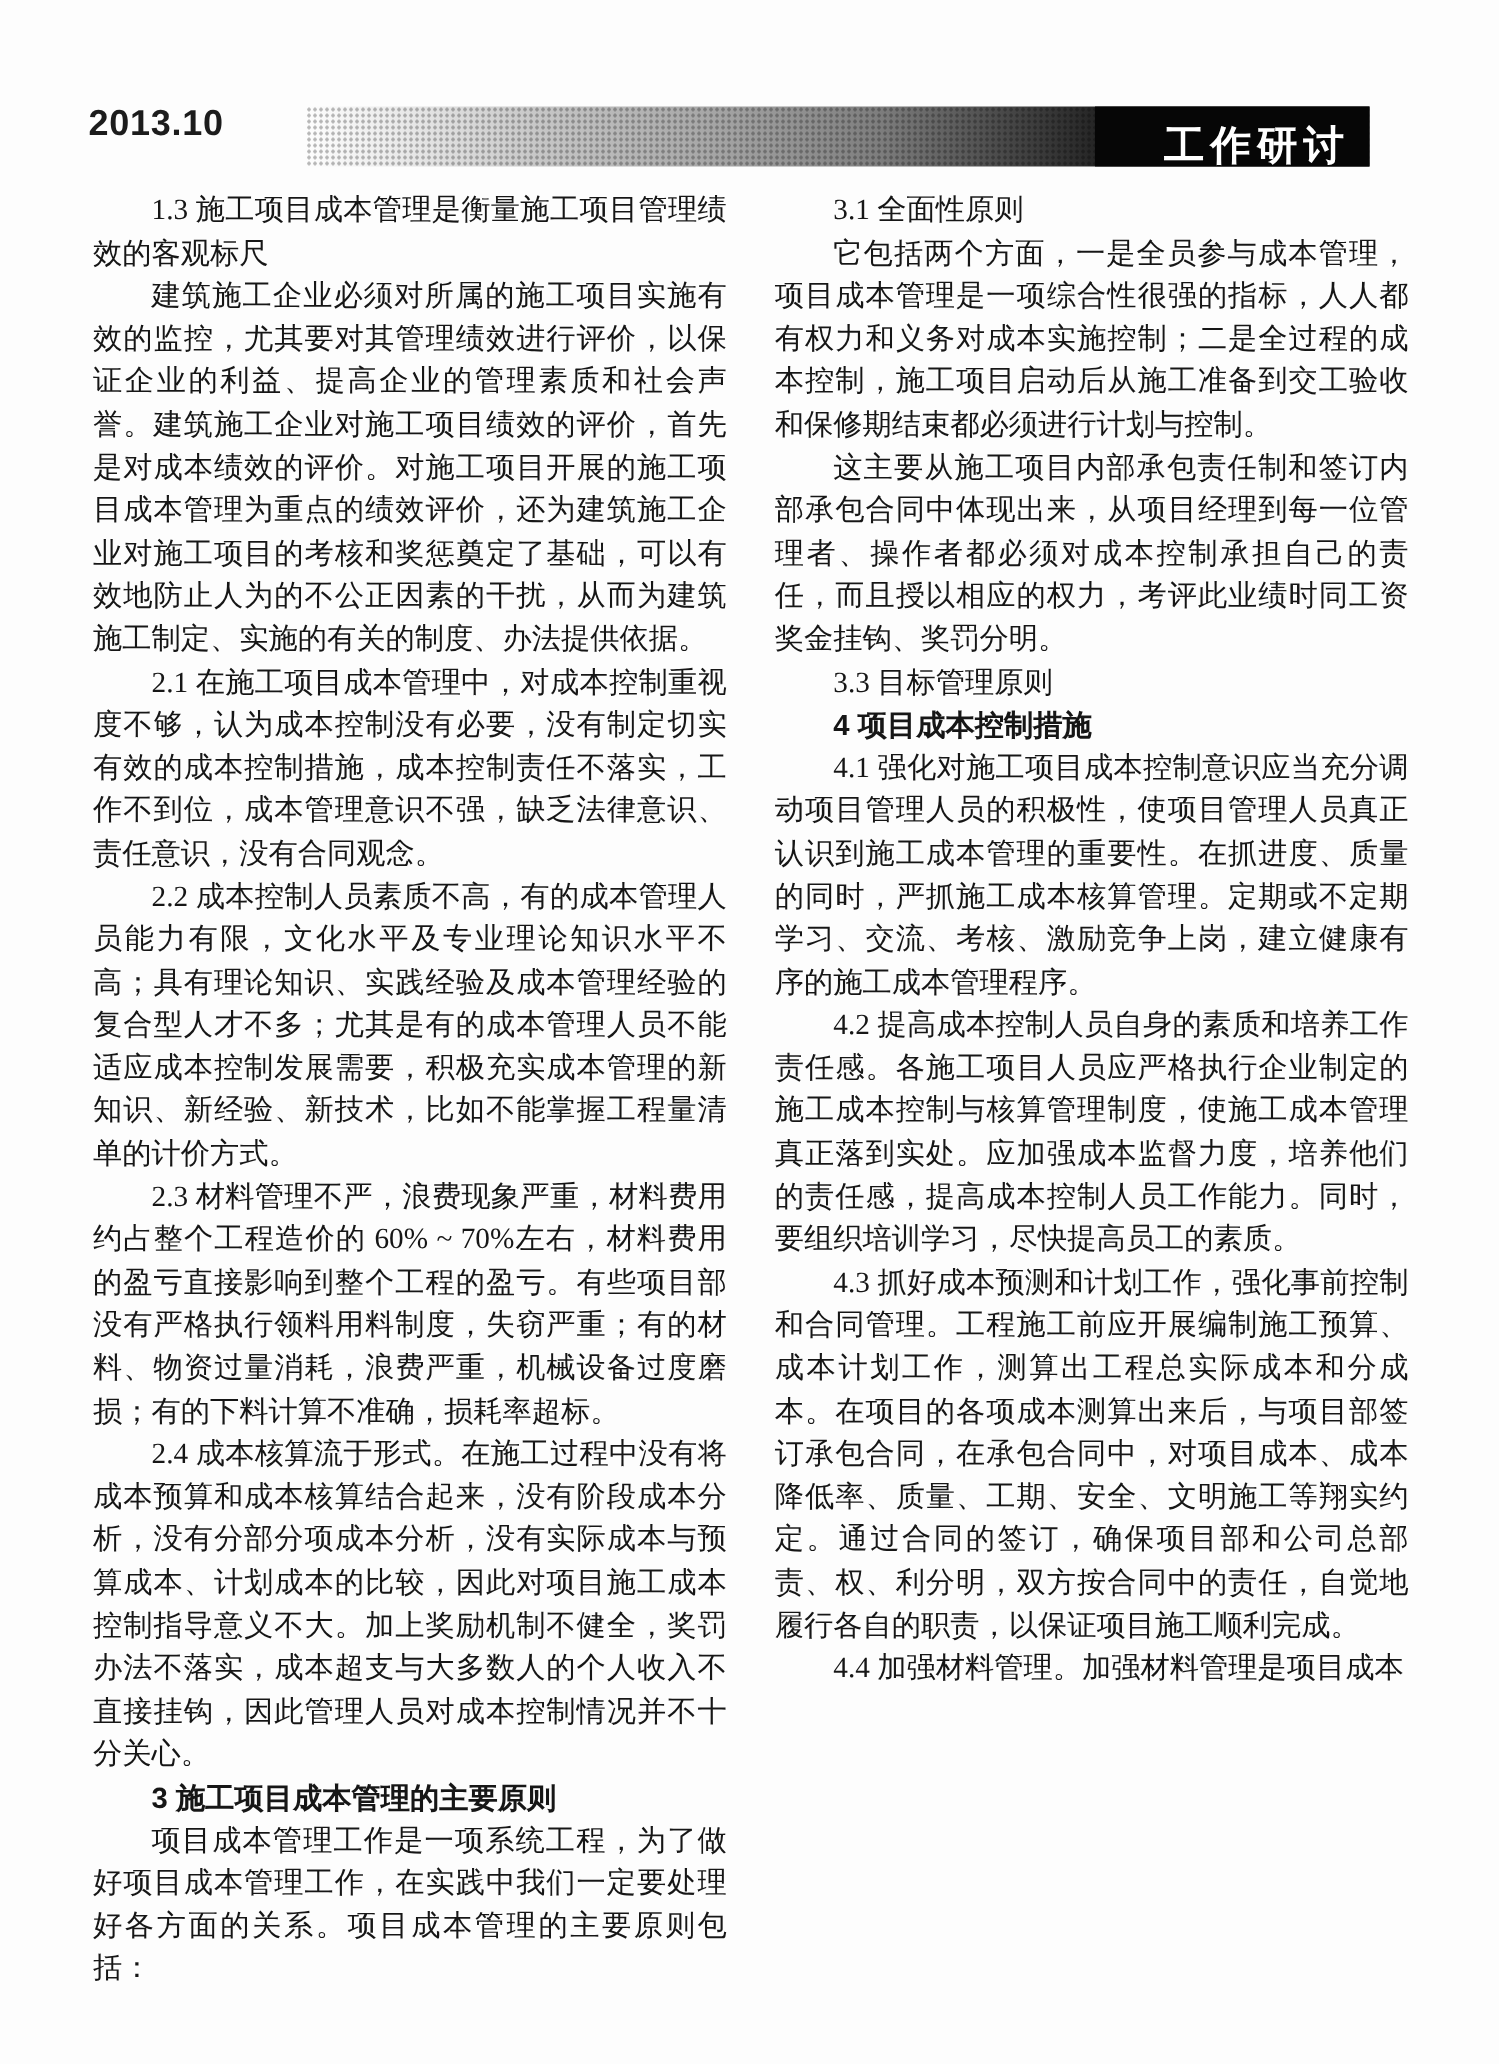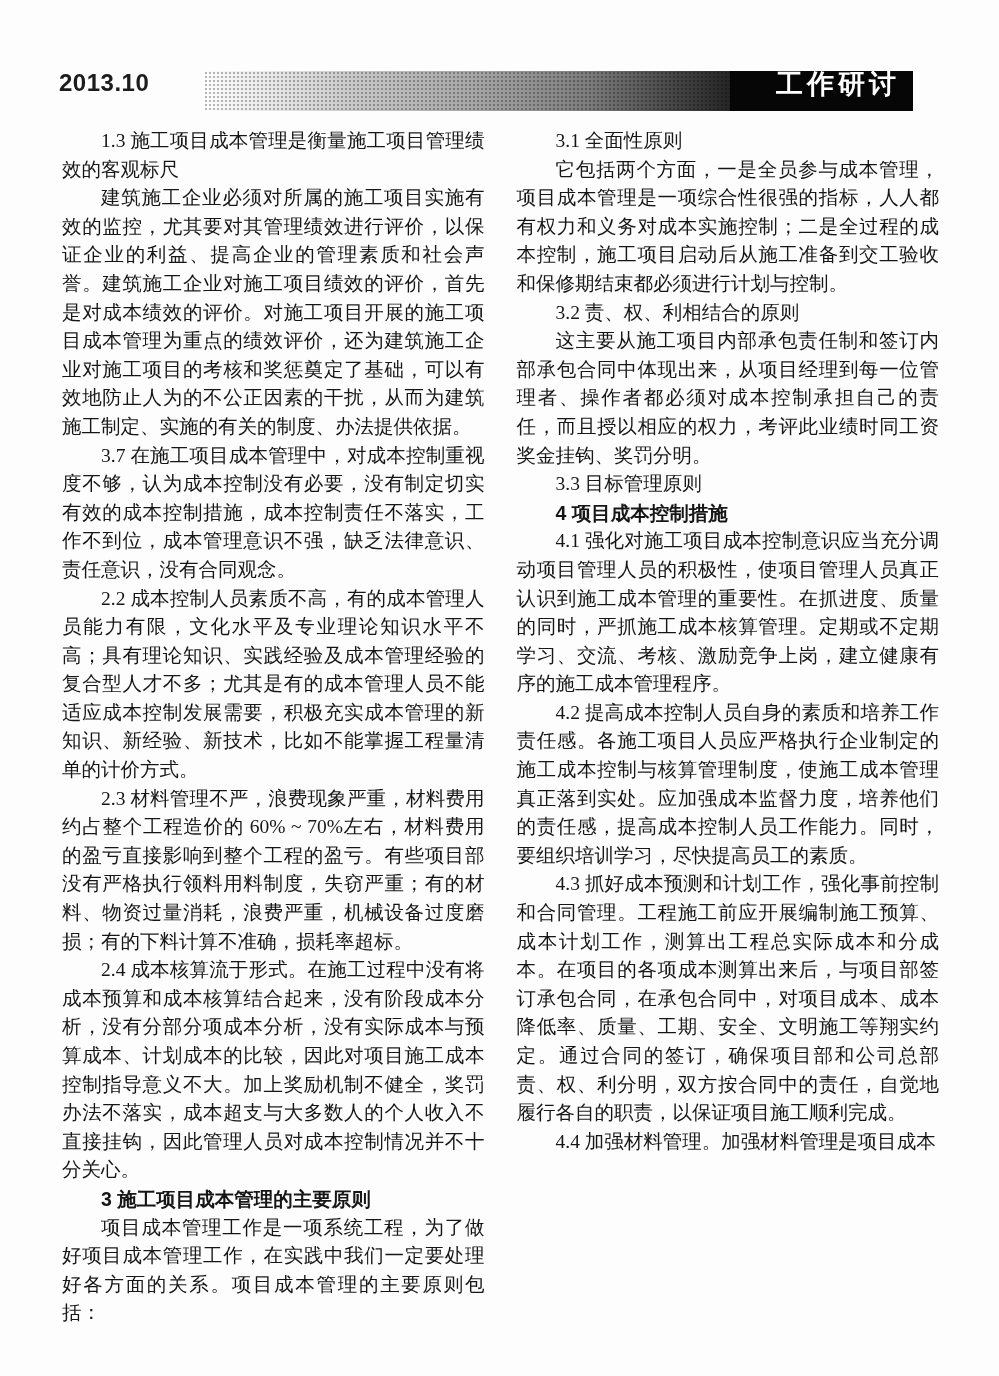--- a/index.html
+++ b/index.html
@@ -27,21 +27,21 @@
         #a6a6a6 38%,
         #7d7d7d 54%,
         #474747 66%,
         #161616 78%,
         #000 92%);
     background-size:4px 4px,100% 100%;
   }
   .label-box{
     position:absolute;right:0;top:0;bottom:0;width:183px;
     background:#060606;
-    display:flex;align-items:flex-start;justify-content:flex-end;
+    display:flex;align-items:flex-end;justify-content:flex-end;
     padding-right:13px;box-sizing:border-box;
   }
   .label-box span{
     color:#ffffff;
     font-family:"Liberation Sans","DejaVu Sans",sans-serif;
     font-weight:700;font-size:27px;letter-spacing:4px;line-height:1;
     white-space:nowrap;
   }
   .content{
     position:absolute;top:127px;left:62px;width:877px;
@@ -68,31 +68,30 @@
   <div class="grad-bar">
     <div class="label-box">
       <span>工作研讨</span>
     </div>
   </div>
 
   <div class="content">
     <div class="col" id="col-left">
         <p class="sub">1.3 施工项目成本管理是衡量施工项目管理绩效的客观标尺</p>
         <p class="body">建筑施工企业必须对所属的施工项目实施有效的监控，尤其要对其管理绩效进行评价，以保证企业的利益、提高企业的管理素质和社会声誉。建筑施工企业对施工项目绩效的评价，首先是对成本绩效的评价。对施工项目开展的施工项目成本管理为重点的绩效评价，还为建筑施工企业对施工项目的考核和奖惩奠定了基础，可以有效地防止人为的不公正因素的干扰，从而为建筑施工制定、实施的有关的制度、办法提供依据。</p>
-        <p class="body">3.7 在施工项目成本管理中，对成本控制重视度不够，认为成本控制没有必要，没有制定切实有效的成本控制措施，成本控制责任不落实，工作不到位，成本管理意识不强，缺乏法律意识、责任意识，没有合同观念。</p>
+        <p class="body">2.1 在施工项目成本管理中，对成本控制重视度不够，认为成本控制没有必要，没有制定切实有效的成本控制措施，成本控制责任不落实，工作不到位，成本管理意识不强，缺乏法律意识、责任意识，没有合同观念。</p>
         <p class="body">2.2 成本控制人员素质不高，有的成本管理人员能力有限，文化水平及专业理论知识水平不高；具有理论知识、实践经验及成本管理经验的复合型人才不多；尤其是有的成本管理人员不能适应成本控制发展需要，积极充实成本管理的新知识、新经验、新技术，比如不能掌握工程量清单的计价方式。</p>
         <p class="body">2.3 材料管理不严，浪费现象严重，材料费用约占整个工程造价的 60% ~ 70%左右，材料费用的盈亏直接影响到整个工程的盈亏。有些项目部没有严格执行领料用料制度，失窃严重；有的材料、物资过量消耗，浪费严重，机械设备过度磨损；有的下料计算不准确，损耗率超标。</p>
         <p class="body">2.4 成本核算流于形式。在施工过程中没有将成本预算和成本核算结合起来，没有阶段成本分析，没有分部分项成本分析，没有实际成本与预算成本、计划成本的比较，因此对项目施工成本控制指导意义不大。加上奖励机制不健全，奖罚办法不落实，成本超支与大多数人的个人收入不直接挂钩，因此管理人员对成本控制情况并不十分关心。</p>
         <p class="heading">3 施工项目成本管理的主要原则</p>
         <p class="body">项目成本管理工作是一项系统工程，为了做好项目成本管理工作，在实践中我们一定要处理好各方面的关系。项目成本管理的主要原则包括：</p>
       </div>
     <div class="col" id="col-right">
         <p class="sub">3.1 全面性原则</p>
         <p class="body">它包括两个方面，一是全员参与成本管理，项目成本管理是一项综合性很强的指标，人人都有权力和义务对成本实施控制；二是全过程的成本控制，施工项目启动后从施工准备到交工验收和保修期结束都必须进行计划与控制。</p>
-        <p class="sub">3.2 责、权、利相结合的原则</p>
         <p class="body">这主要从施工项目内部承包责任制和签订内部承包合同中体现出来，从项目经理到每一位管理者、操作者都必须对成本控制承担自己的责任，而且授以相应的权力，考评此业绩时同工资奖金挂钩、奖罚分明。</p>
         <p class="sub">3.3 目标管理原则</p>
         <p class="heading">4 项目成本控制措施</p>
         <p class="body">4.1 强化对施工项目成本控制意识应当充分调动项目管理人员的积极性，使项目管理人员真正认识到施工成本管理的重要性。在抓进度、质量的同时，严抓施工成本核算管理。定期或不定期学习、交流、考核、激励竞争上岗，建立健康有序的施工成本管理程序。</p>
         <p class="body">4.2 提高成本控制人员自身的素质和培养工作责任感。各施工项目人员应严格执行企业制定的施工成本控制与核算管理制度，使施工成本管理真正落到实处。应加强成本监督力度，培养他们的责任感，提高成本控制人员工作能力。同时，要组织培训学习，尽快提高员工的素质。</p>
         <p class="body">4.3 抓好成本预测和计划工作，强化事前控制和合同管理。工程施工前应开展编制施工预算、成本计划工作，测算出工程总实际成本和分成本。在项目的各项成本测算出来后，与项目部签订承包合同，在承包合同中，对项目成本、成本降低率、质量、工期、安全、文明施工等翔实约定。通过合同的签订，确保项目部和公司总部责、权、利分明，双方按合同中的责任，自觉地履行各自的职责，以保证项目施工顺利完成。</p>
         <p class="body">4.4 加强材料管理。加强材料管理是项目成本</p>
       </div>
   </div>
 

